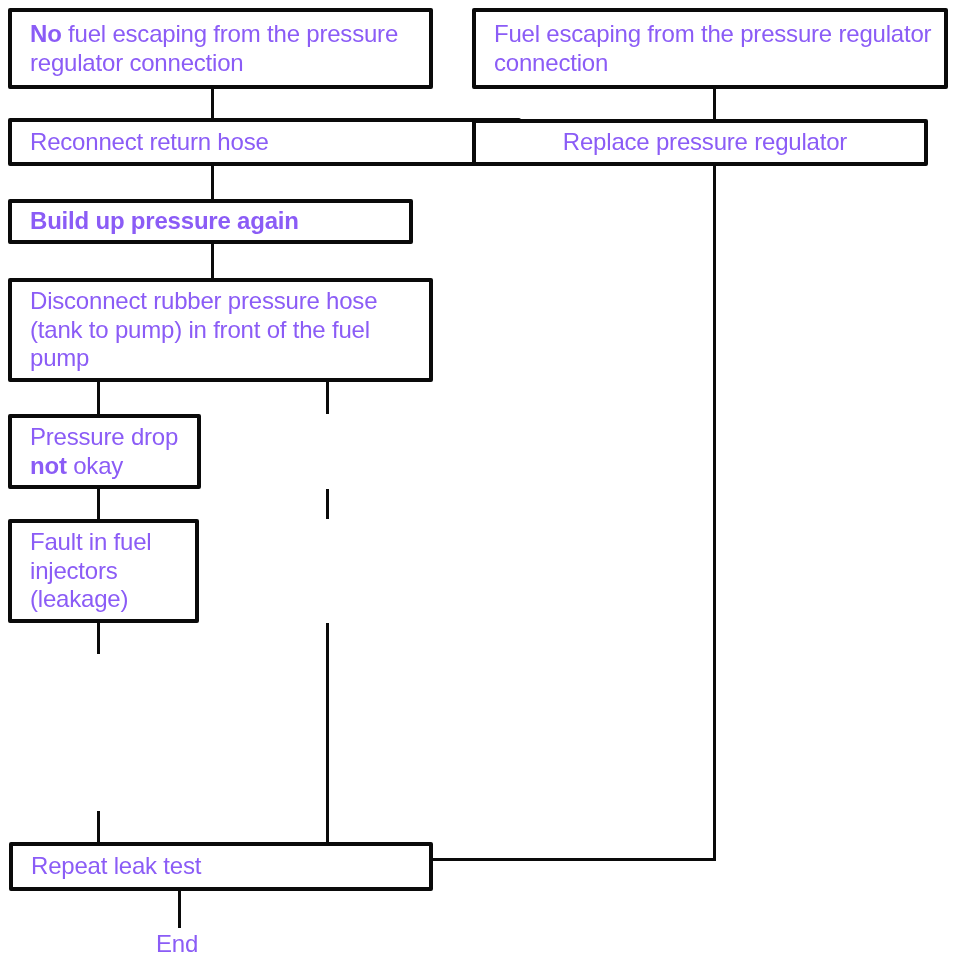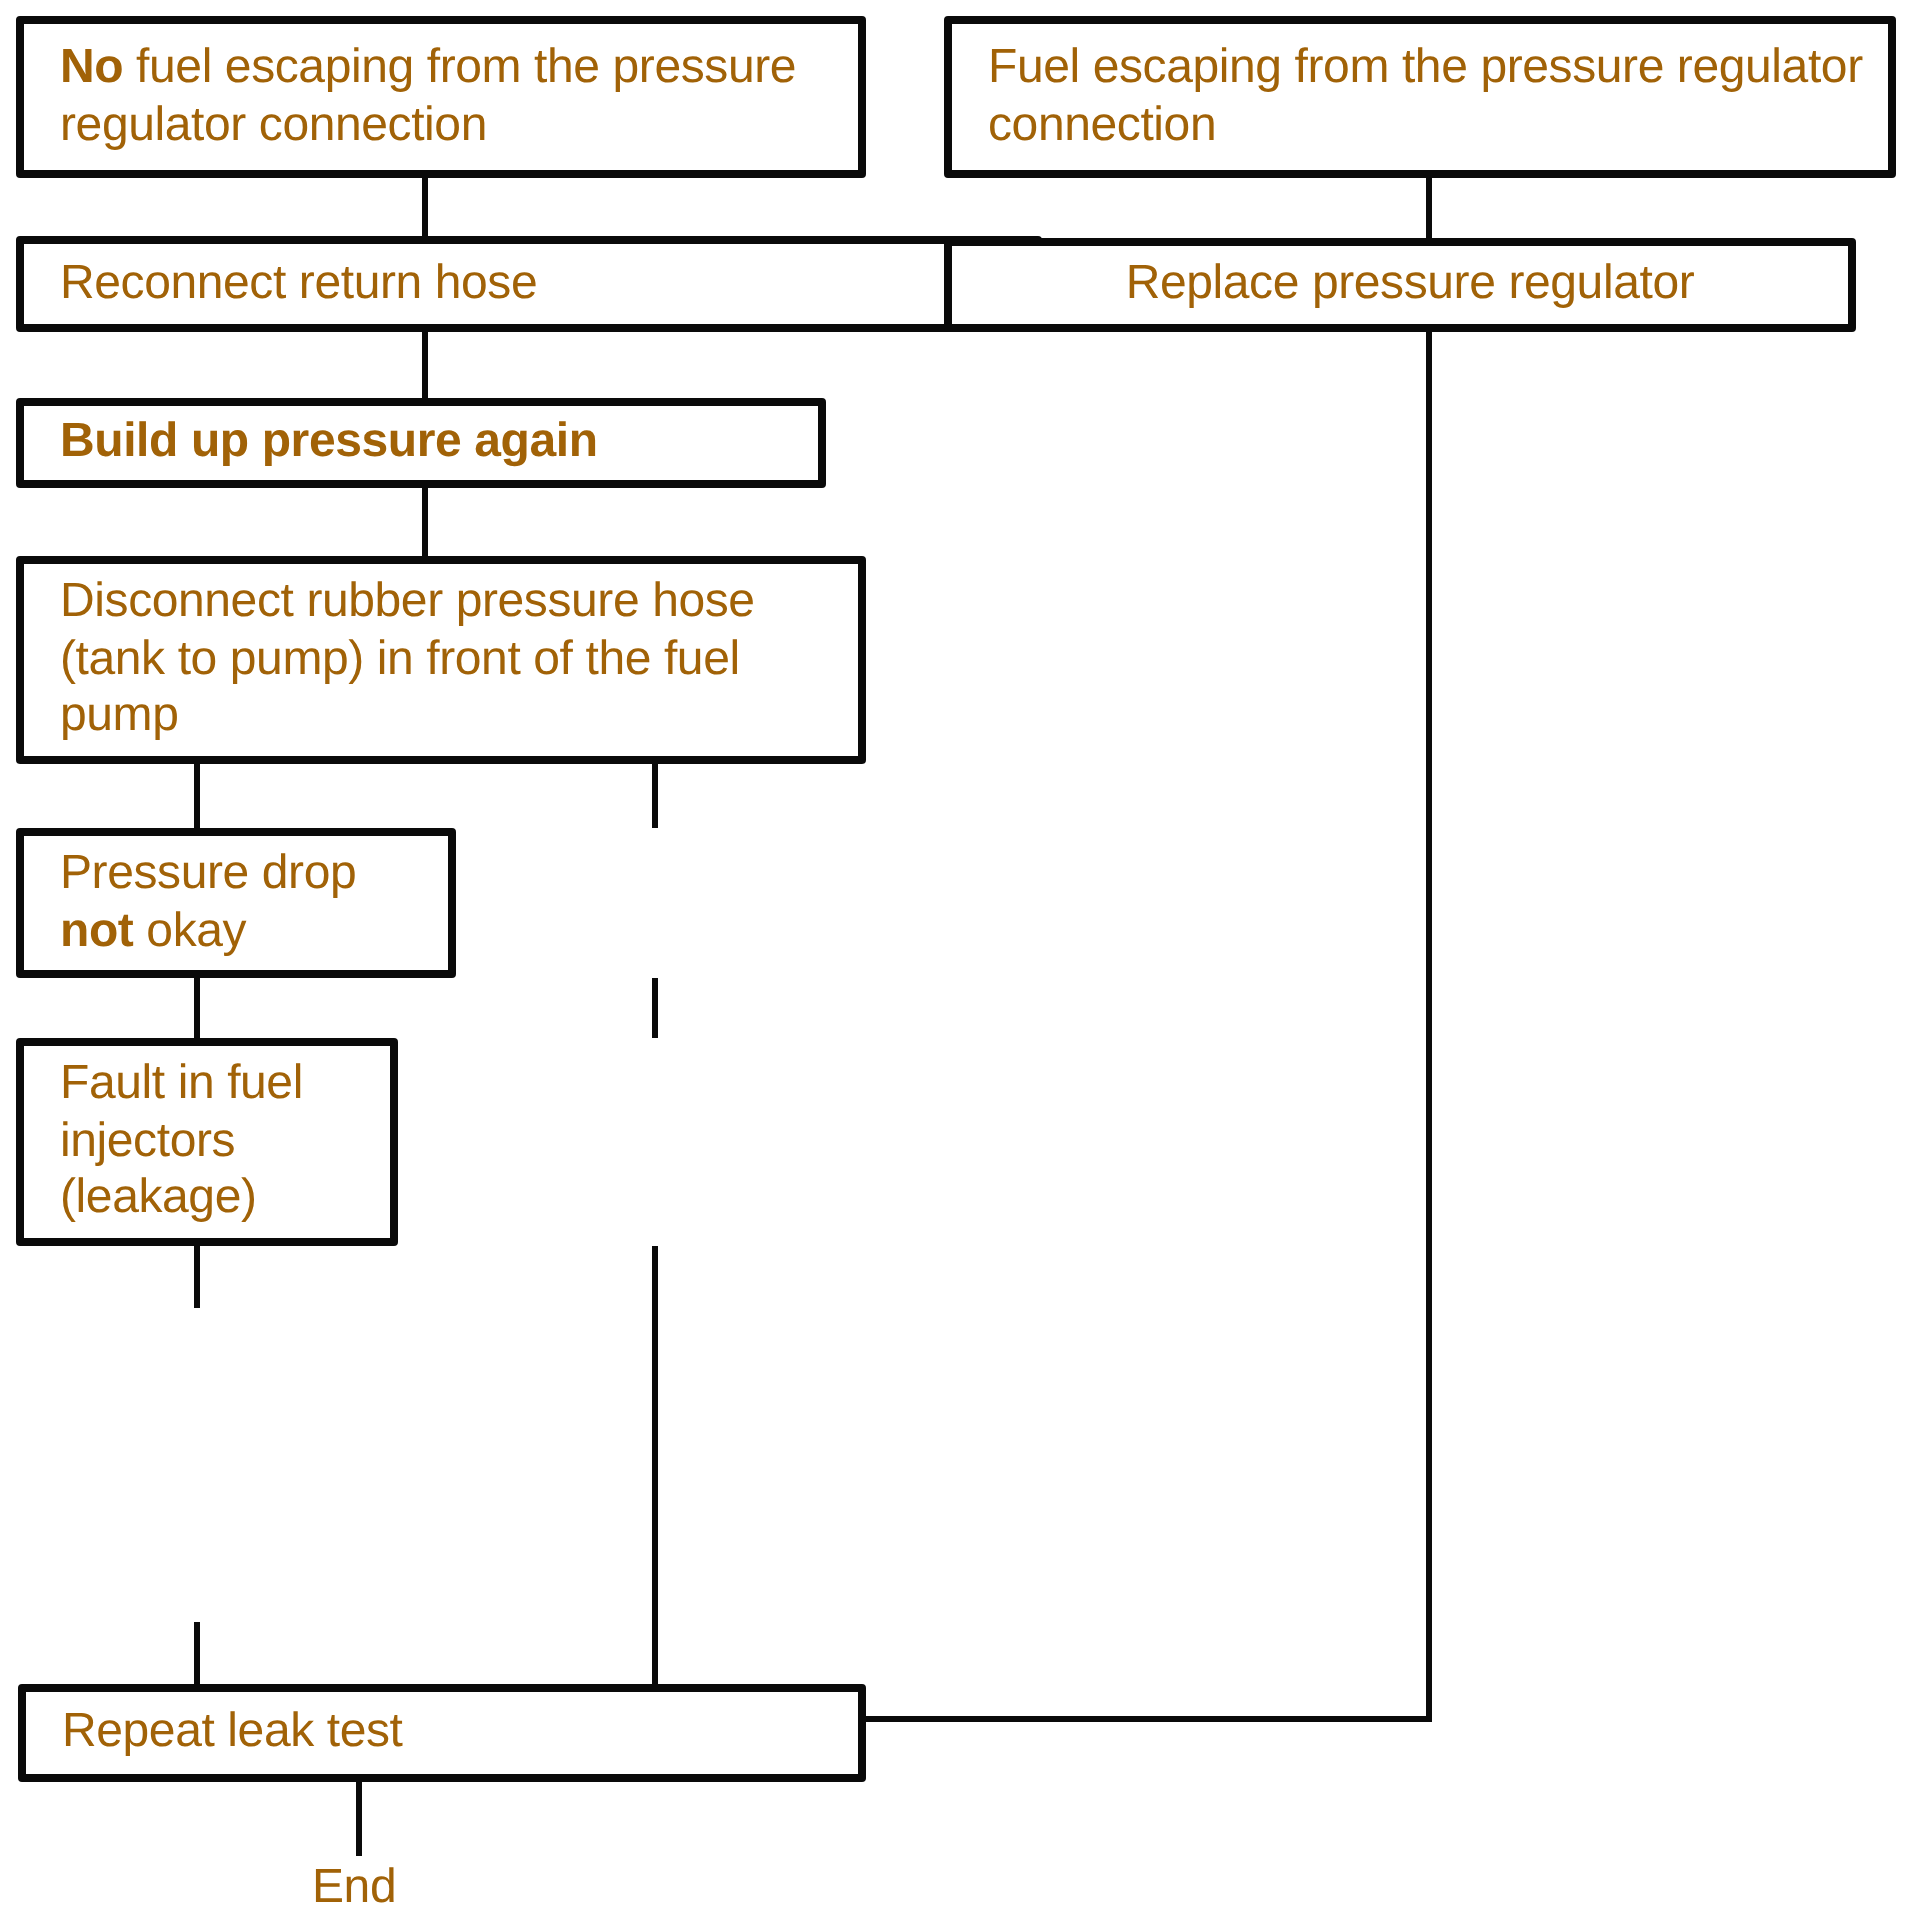--- a/index.html
+++ b/index.html
@@ -1,21 +1,21 @@
 <!DOCTYPE html>
 <html><head>
 <meta charset="utf-8">
 <style>
   html,body{margin:0;padding:0;background:#ffffff;}
   #stage{
     position:relative;
     width:960px;height:962px;
     background:#ffffff;
     font-family:"Liberation Sans","DejaVu Sans",sans-serif;
-    color:#a16207;
+    color:#8b5cf6;
     overflow:hidden;
   }
   .node{
     position:absolute;
     box-sizing:border-box;
     border:4px solid #0a0a0a;
     border-radius:2px;
     background:#ffffff;
     display:flex;
     align-items:center;
@@ -32,21 +32,21 @@
     position:absolute;
     font-size:24px;
     letter-spacing:-0.2px;
   }
 
   
   #b1 {left:8px;   top:8px;   width:425px; height:81px;}
   #b2 {left:8px;   top:118px; width:513px; height:48px;}
   #b3 {left:8px;   top:199px; width:405px; height:45px;font-weight:bold;}
   #b4 {left:8px;   top:278px; width:425px; height:104px;}
-  #b5a{left:8px;   top:414px; width:220px; height:75px;}
+  #b5a{left:8px;   top:414px; width:193px; height:75px;}
   #b5b{left:227px; top:414px; width:206px; height:75px;}
   #b6a{left:8px;   top:519px; width:191px; height:104px;}
   #b6b{left:227px; top:519px; width:206px; height:104px;}
   #b7 {left:10px;  top:654px; width:189px; height:157px;}
   #b8 {left:9px;   top:842px; width:424px; height:49px;}
   #endlbl{left:156px; top:930px; width:80px; height:28px;}
 
   
   #r1 {left:472px; top:8px;   width:476px; height:81px;}
   #r2 {left:472px; top:119px; width:456px; height:47px;justify-content:center;}

